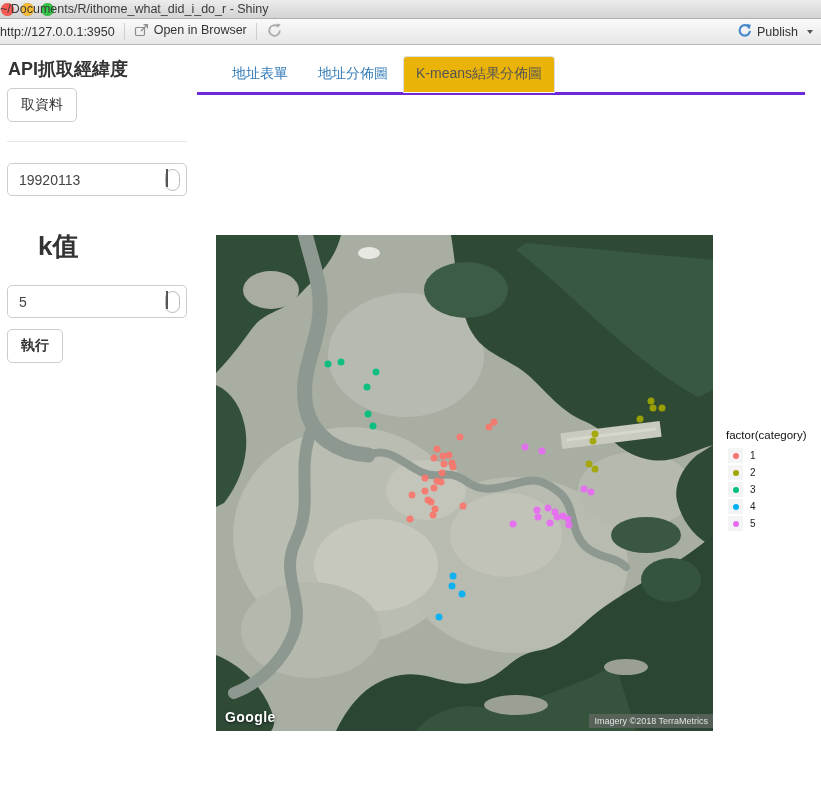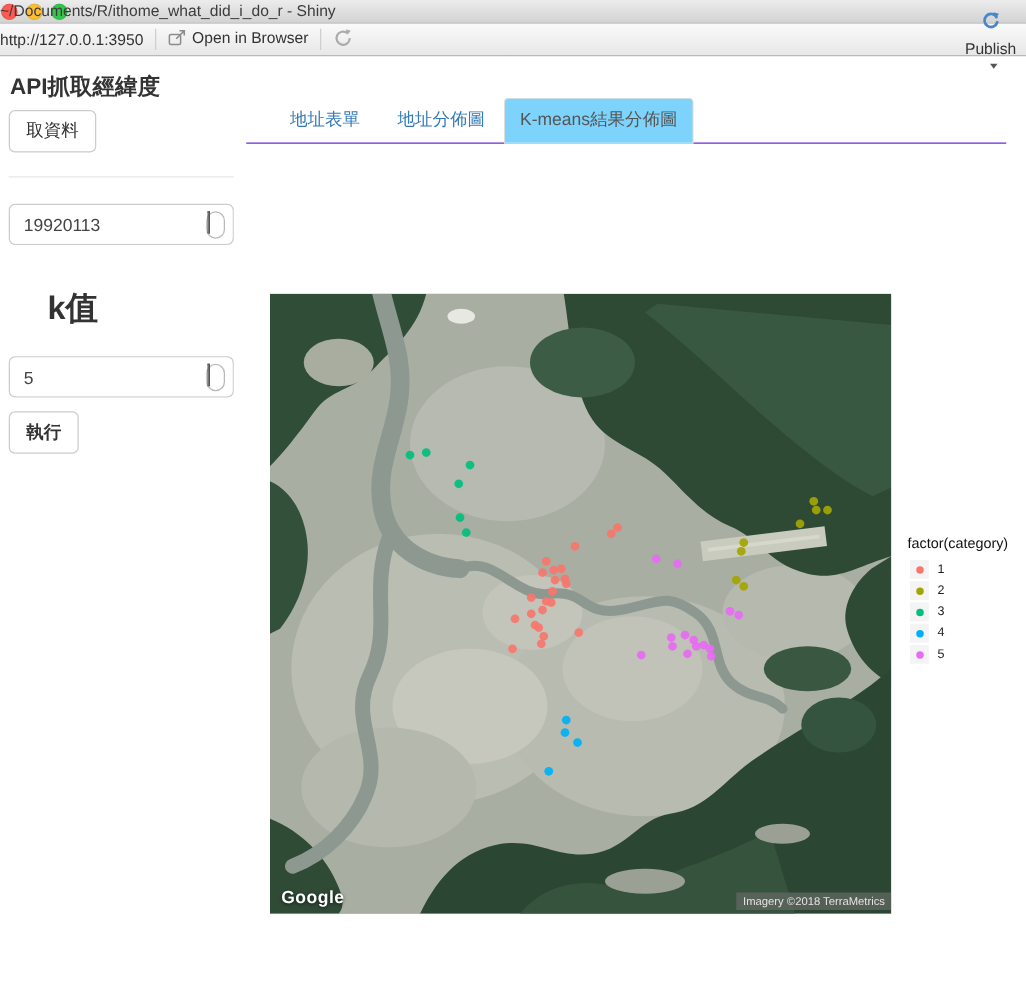--- a/index.html
+++ b/index.html
@@ -13,21 +13,21 @@
   .win-title { position:absolute; left:0; right:0; top:0; height:19px; line-height:19px;
     font-size:12.5px; color:#3c3c3c; }
 
   .toolbar { position:absolute; left:0; top:19px; width:821px; height:26px;
     background:linear-gradient(#fafafa,#e7e7e7); border-bottom:1px solid #b9b9b9;
     display:flex; align-items:center; font-size:12.5px; color:#333; }
   .tb-url { padding-left:0; white-space:nowrap; }
   .tb-sep { width:1px; height:17px; background:#cfcfcf; margin:0 9px; }
   .tb-btn { display:flex; gap:5px; cursor:default; }
   .tb-spacer { flex:1; }
-  .publish { display:flex; align-items:center; gap:5px; margin-right:8px;flex-direction:column; }
+  .publish { display:flex; align-items:center; gap:5px; margin-right:8px; }
   .caret { width:0; height:0; border-left:3.5px solid transparent; border-right:3.5px solid transparent;
     border-top:4px solid #555; margin-left:4px; }
 
   
   .sidebar { position:absolute; left:7px; top:57px; width:180px; color:#333; }
   .sb-h4 { font-size:18px; font-weight:bold; margin:0 0 0 1px; }
   .btn { display:inline-block; background:#fff; border:1px solid #ccc; border-radius:5px;
     padding:7px 13px; font-size:14px; color:#333; cursor:pointer; font-family:inherit; }
   .btn-fetch { margin-top:7px; }
   .sb-hr { border:none; border-top:1px solid #e6e6e6; margin:19px 0 0 0; }
@@ -40,24 +40,24 @@
     padding:0 28px 0 11px; font-size:14px; color:#444; font-family:inherit; }
   .stepper { position:absolute; right:6px; top:5px; width:15px; height:22px;
     border:1px solid #b9b9b9; border-radius:8px; background:#fff; cursor:pointer; }
   .chev { width:6px; height:6px; border-left:1.6px solid #555; border-top:1.6px solid #555; margin:0 auto; }
   .chev-up { transform:rotate(45deg); margin-top:4px; }
   .chev-down { transform:rotate(225deg); margin-top:3px; }
   .btn-run { margin-top:11px;font-weight:bold; }
 
   
   .main-tabs { position:absolute; left:197px; top:56px; width:608px; }
-  .nav-tabs { list-style:none; display:flex; align-items:flex-end; border-bottom:1px solid #6d28d9; padding-left:20px; }
+  .nav-tabs { list-style:none; display:flex; align-items:flex-end; border-bottom:3px solid #6d28d9; padding-left:20px; }
   .nav-tabs a { display:block; padding:8px 15px 9px; font-size:14px; color:#337ab7; text-decoration:none; }
-  .nav-tabs li.active a { color:#555; background:#7dd3fc; border:1px solid #ddd; border-bottom:1px solid #fff;
-    border-radius:4px 4px 0 0; margin-bottom:-1px; padding:8px 12px 9px;margin-top:22px; }
+  .nav-tabs li.active a { color:#555; background:#eab308; border:1px solid #ddd; border-bottom:1px solid #fff;
+    border-radius:4px 4px 0 0; margin-bottom:-1px; padding:8px 12px 9px; }
 
   
   .map { position:absolute; left:216px; top:235px; width:497px; height:496px; overflow:hidden; background:#a9aea2; }
   .map svg.terrain { position:absolute; left:0; top:0; }
   .scatter { position:absolute; left:0; top:0; width:100%; height:100%; }
   .pt { position:absolute; width:7px; height:7px; border-radius:50%; transform:translate(-50%,-50%); opacity:.92; }
   .google-logo { position:absolute; left:9px; bottom:6px; color:#fff; font-size:14px; font-weight:bold;
     letter-spacing:.4px; text-shadow:0 1px 3px rgba(0,0,0,.65); }
   .attribution { position:absolute; right:0; bottom:3px; background:rgba(99,103,99,.75);
     color:#e3e3e3; font-size:9px; padding:2px 5px; }

